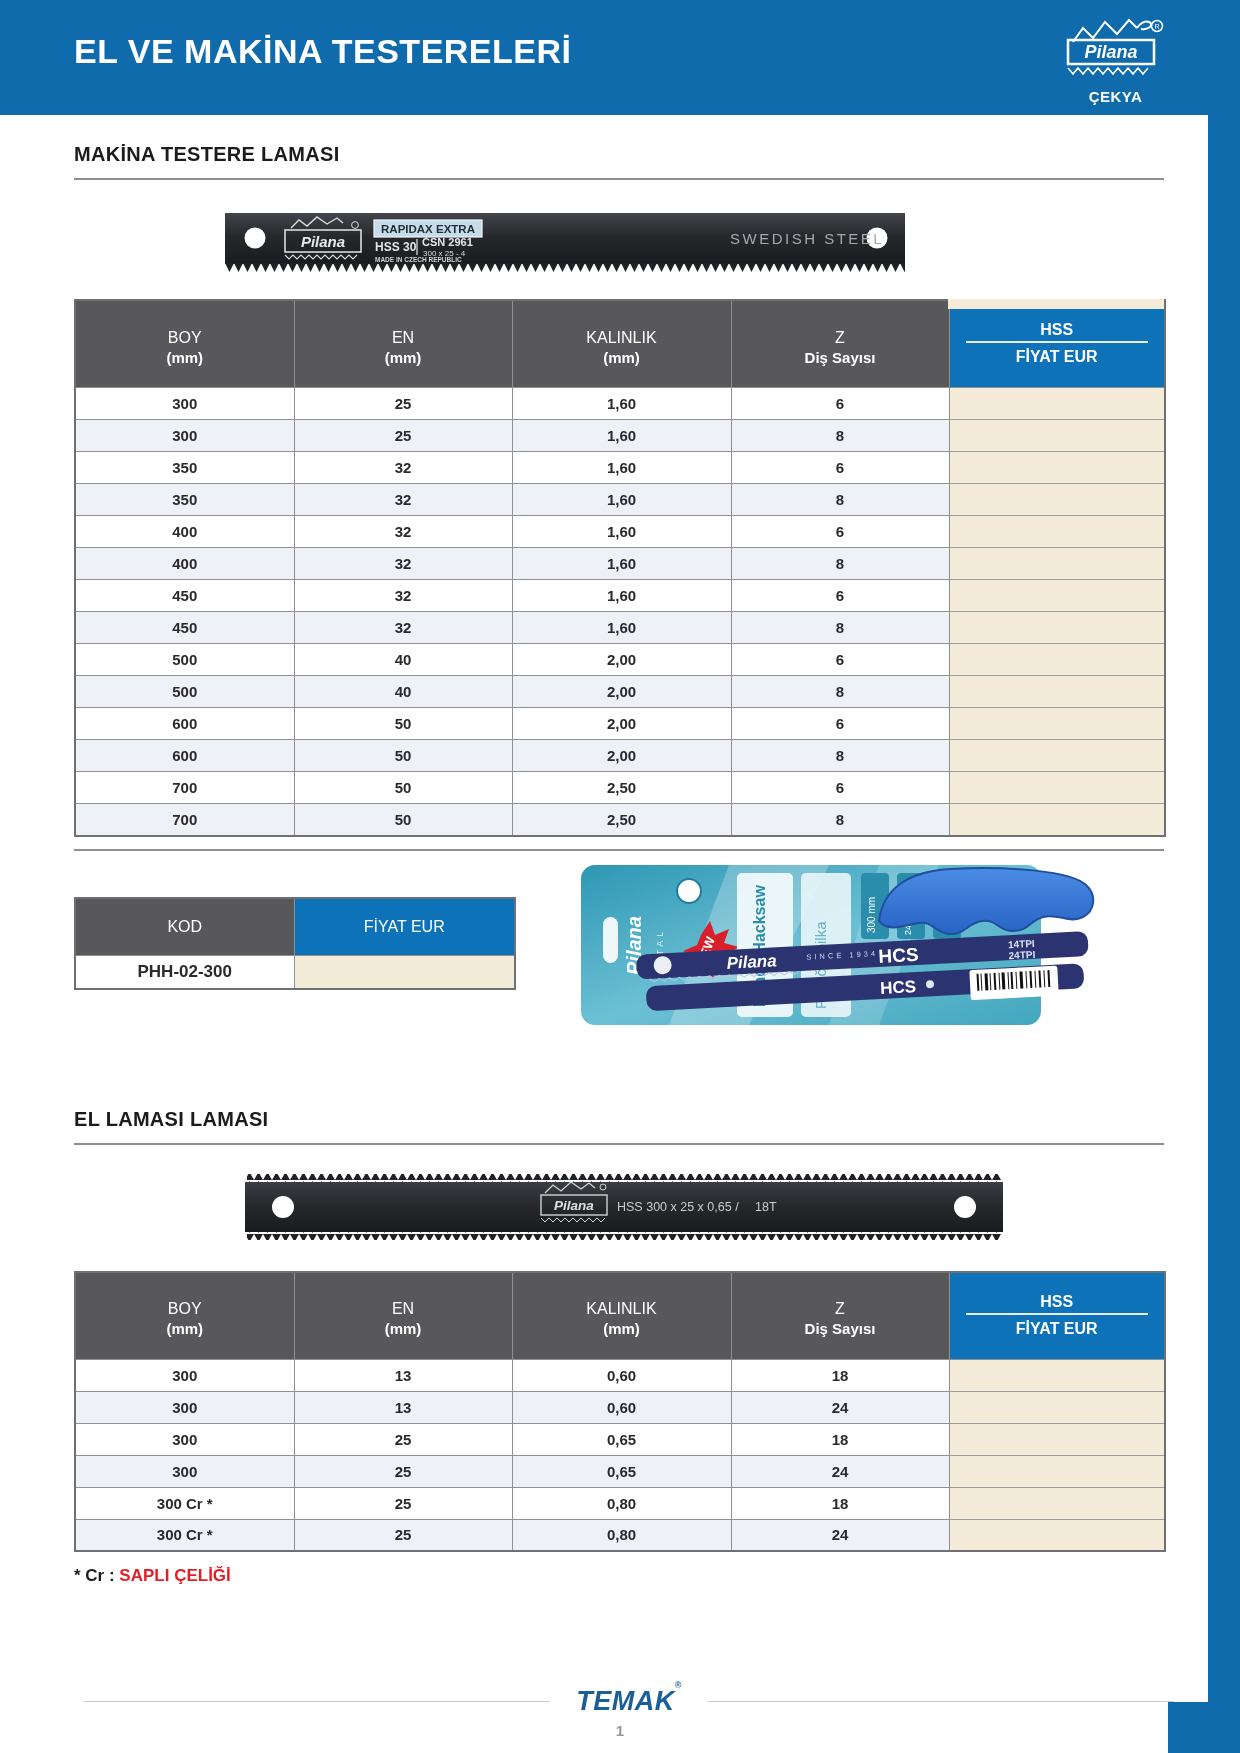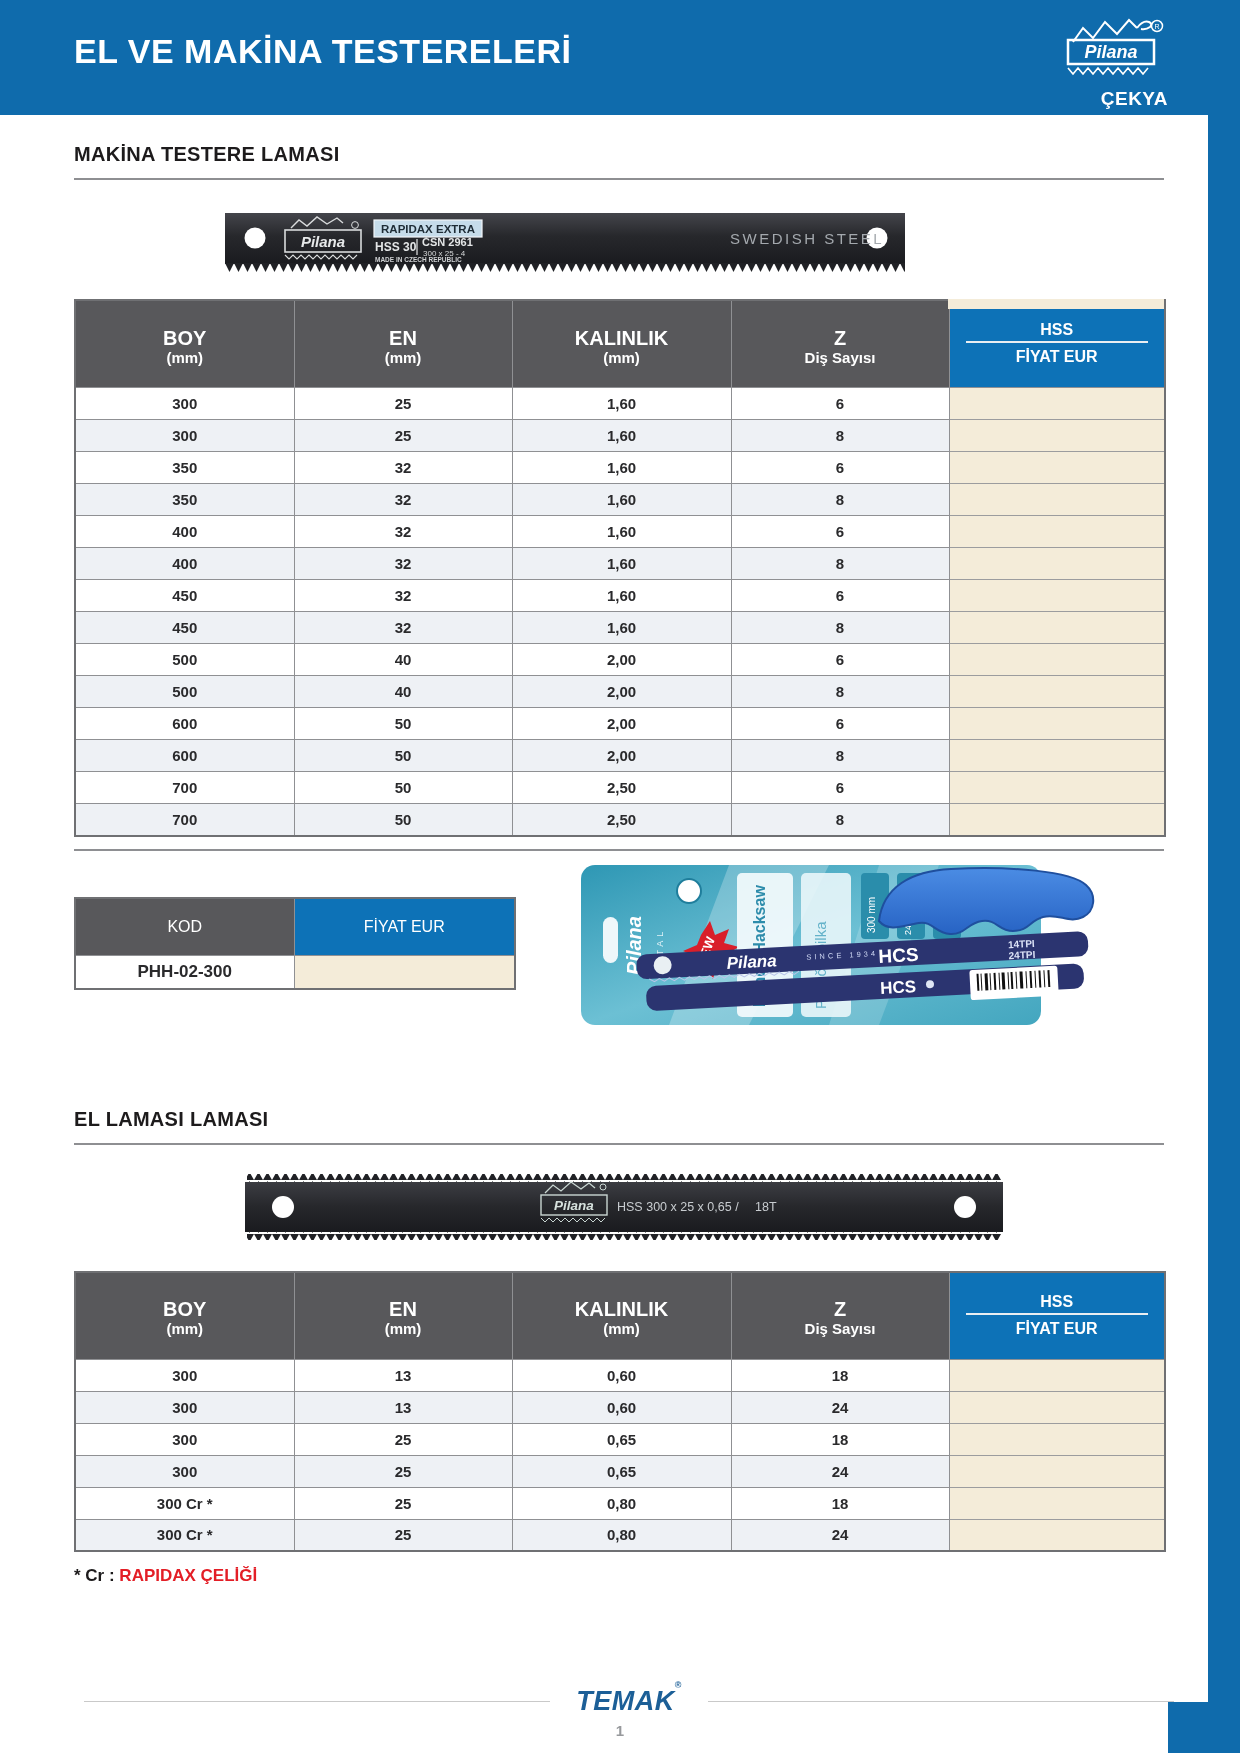--- a/index.html
+++ b/index.html
@@ -11,41 +11,41 @@
     --border:#8f9093;
     --outer:#6f7073;
     --ink:#2a2a2c;
     --heading:#1d1b1c;
   }
   *{box-sizing:border-box;margin:0;padding:0}
   body{width:1240px;height:1753px;background:#fff;font-family:"Liberation Sans",sans-serif;position:relative;overflow:hidden}
   .banner{position:absolute;left:0;top:0;width:1240px;height:115px;background:var(--banner-blue)}
   .banner-title{position:absolute;left:74px;top:32px;color:#fff;font-size:34px;font-weight:bold;letter-spacing:.5px}
   .logo-wrap{position:absolute;right:72px;top:12px;width:105px;height:66px}
-  .cekya{position:absolute;right:72px;top:88px;width:105px;text-align:right;color:#fff;font-size:19px;font-weight:bold;letter-spacing:.5px}
+  .cekya{position:absolute;right:72px;top:88px;width:105px;text-align:center;color:#fff;font-size:15px;font-weight:bold;letter-spacing:.5px}
   .side-stripe{position:absolute;right:0;top:115px;width:32px;height:1587px;background:var(--banner-blue)}
   .corner-block{position:absolute;right:0;top:1702px;width:72px;height:51px;background:var(--banner-blue)}
 
   .content{position:absolute;left:74px;top:129px;width:1090px}
   h2.section{font-size:20px;font-weight:bold;color:var(--heading);letter-spacing:.3px}
   .sec1{margin-top:14px}
   .rule{height:2px;background:#8e8f92;margin-top:12px}
 
   .blade1{margin:33px 0 0 151px;display:block}
   .blade2{margin:26px 0 0 171px;display:block}
 
   .table-wrap{position:relative;margin-top:24px}
   .pre-strip{position:absolute;top:0;right:0;width:216px;height:10px;background:var(--beige)}
   table{border-collapse:collapse;width:100%;table-layout:fixed}
   .main-table{margin-top:10px}
   .main-table2{margin-top:28px}
   th,td{border:1px solid var(--border);text-align:center}
   table{border:2px solid var(--outer)}
   thead th{background:var(--head-gray);color:#fff;vertical-align:middle;height:56px;padding:0}
-  .h-main{font-size:20px;font-weight:bold;line-height:20px;padding-top:7px}
+  .h-main{font-size:16px;font-weight:normal;line-height:20px;padding-top:7px}
   .h-sub{font-size:15px;font-weight:bold;line-height:20px}
   th.hss-col{background:var(--table-blue);padding:16px}
   .hss-top{height:26px;line-height:26px;font-size:16px;font-weight:bold;border-bottom:2px solid #e9eef2}
   .hss-bottom{height:28px;line-height:28px;font-size:16px;font-weight:bold}
   tbody td{height:32px;font-size:15px;font-weight:bold;color:var(--ink);background:#fff}
   tbody tr:nth-child(even) td{background:var(--alt)}
   tbody td.price{background:var(--beige) !important;border-color:#9b9c9e}
 
   .kod-row{position:relative;margin-top:46px;height:96px}
   .kod-table{width:440px}
@@ -466,21 +466,21 @@
             <td>0,80</td>
             <td>24</td>
             <td class="price"></td>
           </tr>
         </tbody>
     </table>
   </div>
 
   <div class="footnote">
     <span>* Cr :</span>
-    <span class="red">RAPIDAX ÇELİĞİ</span>
+    <span class="red">SAPLI ÇELİĞİ</span>
   </div>
 
 </div>
 
 <div class="footer">
   <div class="fline"></div>
   <div class="temak"><span>TEMAK</span><sup>®</sup></div>
   <div class="fline"></div>
 </div>
 <div class="pagenum">1</div>

